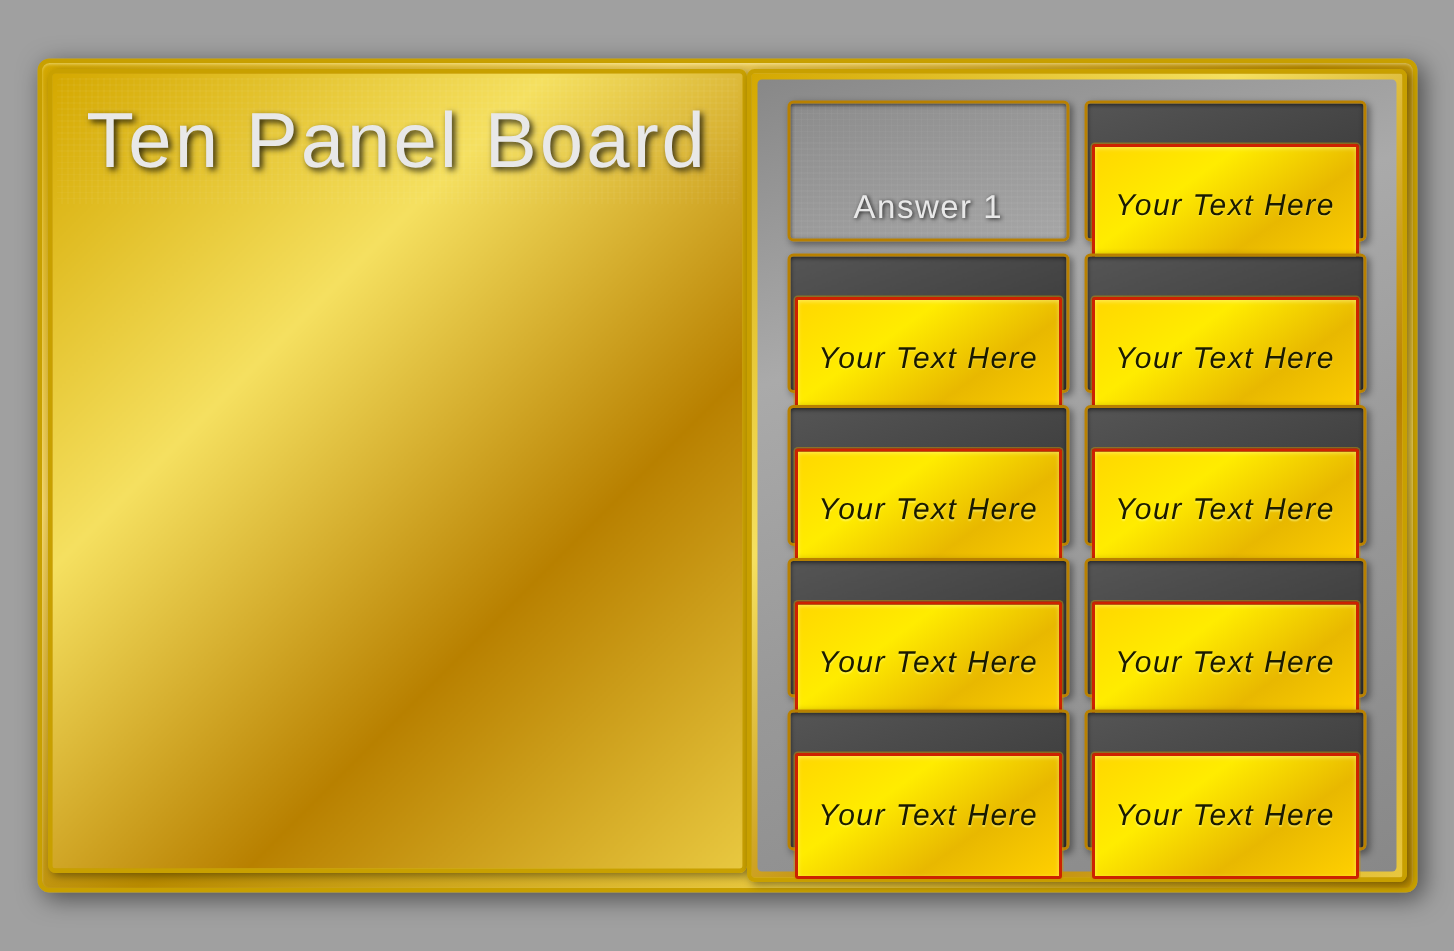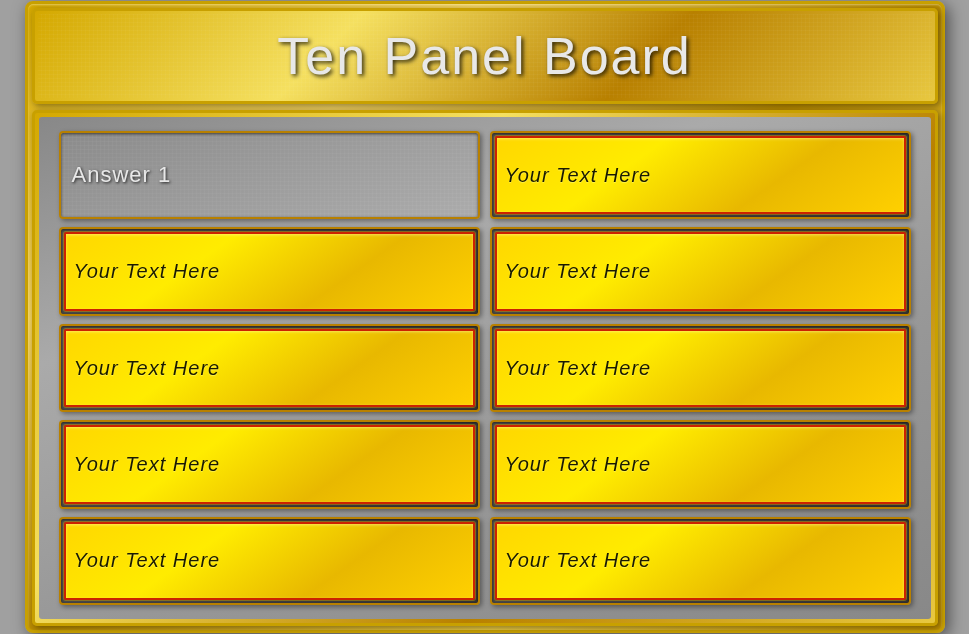--- a/index.html
+++ b/index.html
@@ -10,27 +10,27 @@
       background: #a0a0a0;
       display: flex;
       align-items: center;
       justify-content: center;
       font-family: 'Arial', sans-serif;
       overflow: hidden;
     }
 
     .outer-wrapper {
       width: 920px;
-      height: 632px;
+      height: 556px;
       background: linear-gradient(145deg, #d4a800, #f0d060, #b88a00, #e8c840, #c09000);
       border: 3px solid #c8a000;
       border-radius: 8px;
       padding: 4px;
       display: flex;
-      flex-direction: column;
+      flex-direction: row;
       gap: 0;
       box-shadow: 4px 4px 16px rgba(0,0,0,0.5), inset 0 1px 2px rgba(255,255,220,0.4);
     }
 
     
     .title-frame {
       background: linear-gradient(135deg, #d4a800, #f5e060, #b88000, #e8c840);
       border: 3px solid #c8a000;
       border-radius: 5px;
       padding: 3px;
@@ -119,20 +119,22 @@
         rgba(255,255,255,0.03) 4px
       );
     }
 
     .panel-cell-inner {
       width: 100%;
       height: 100%;
       border-radius: 2px;
       display: flex;
       align-items: center;
+      justify-content: center;
+      margin-top: 24px;
     }
 
     .panel-cell.dark-header .panel-cell-inner {
       background: transparent;
     }
 
     .panel-cell.yellow-cell {
       background: linear-gradient(160deg, #555, #333);
     }
 

